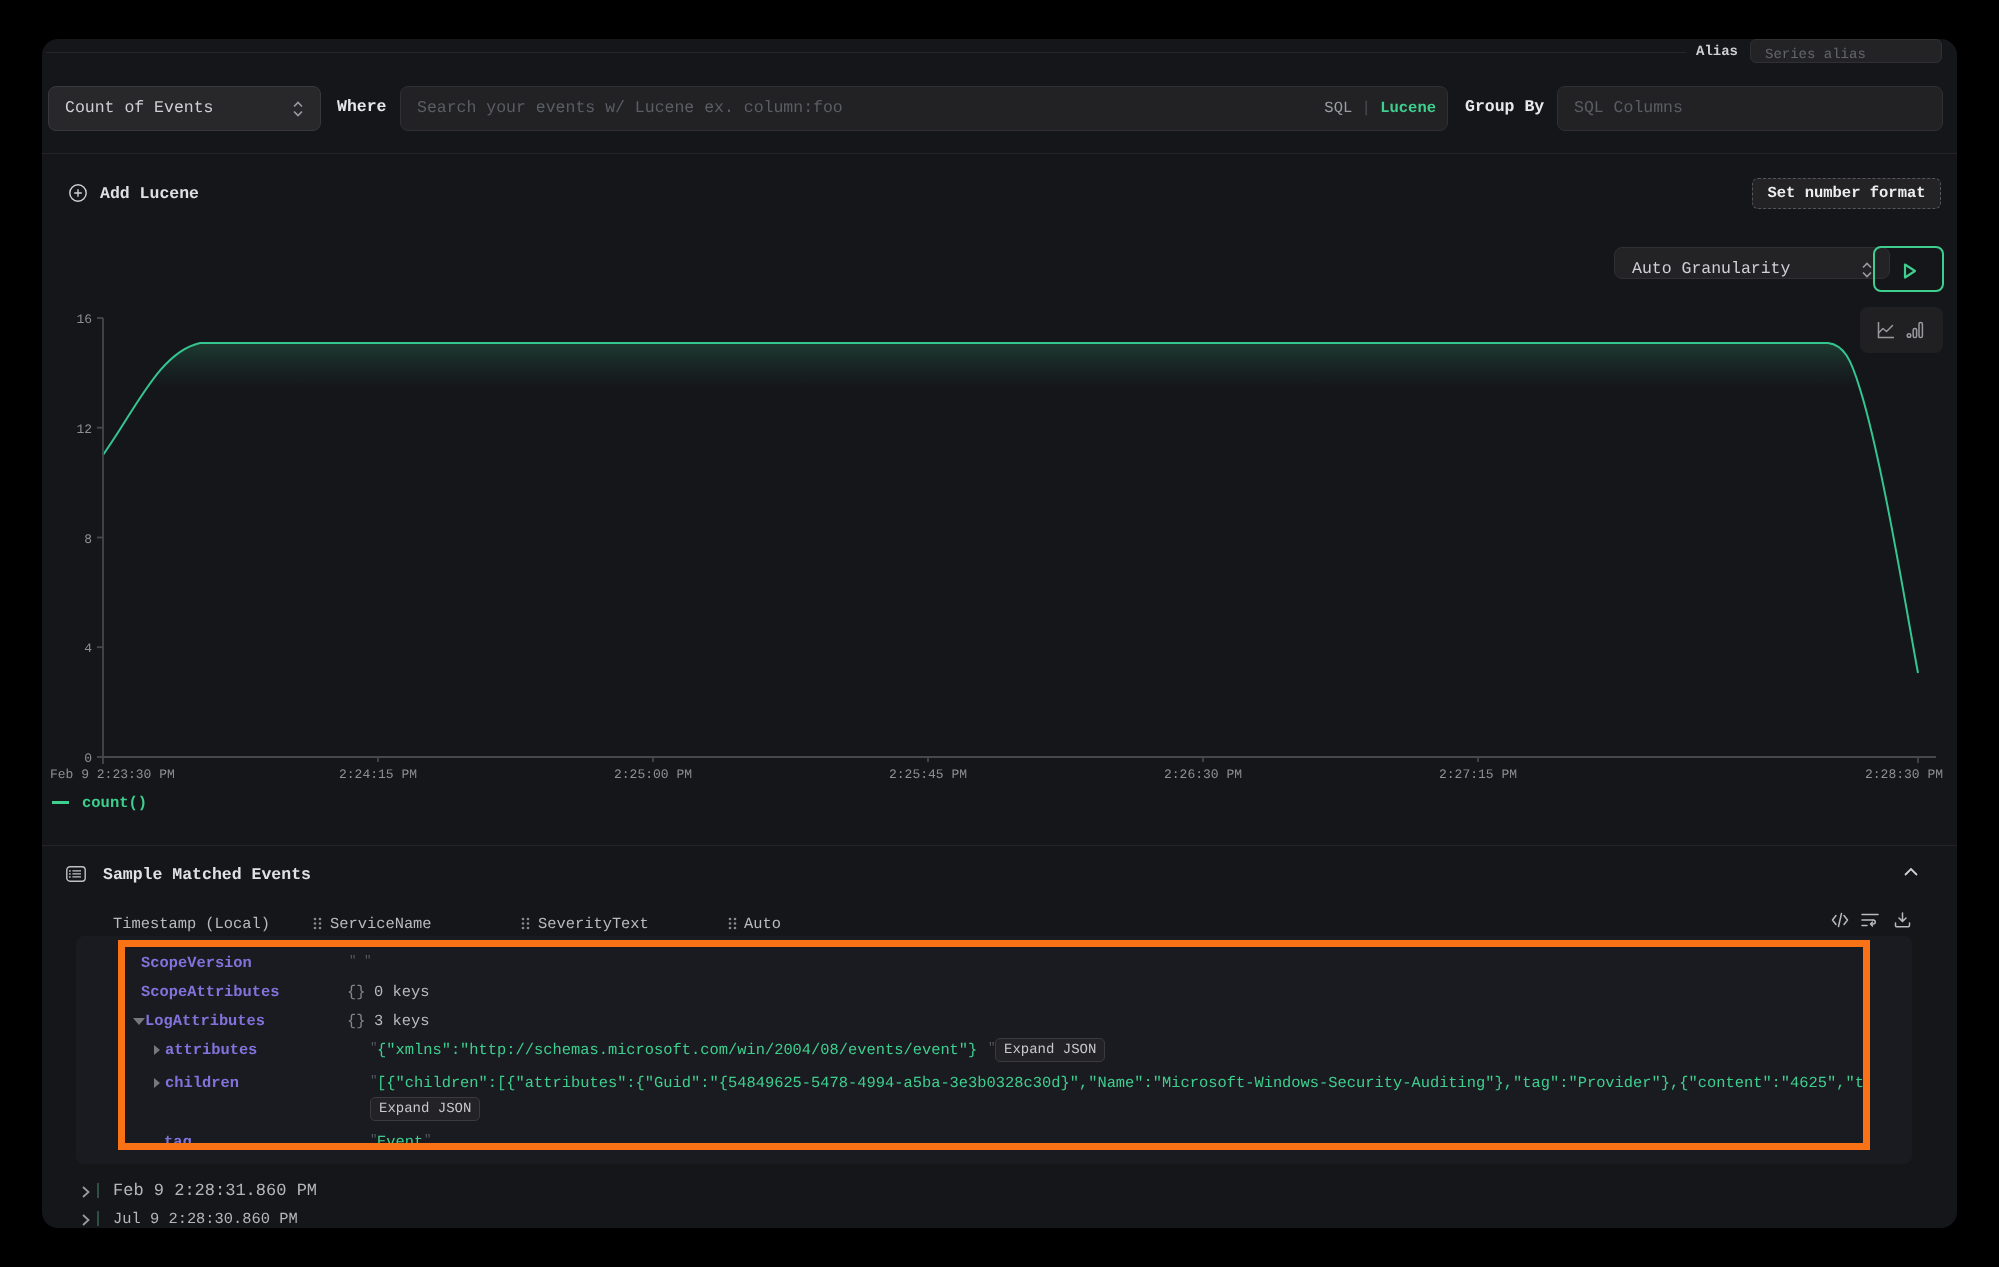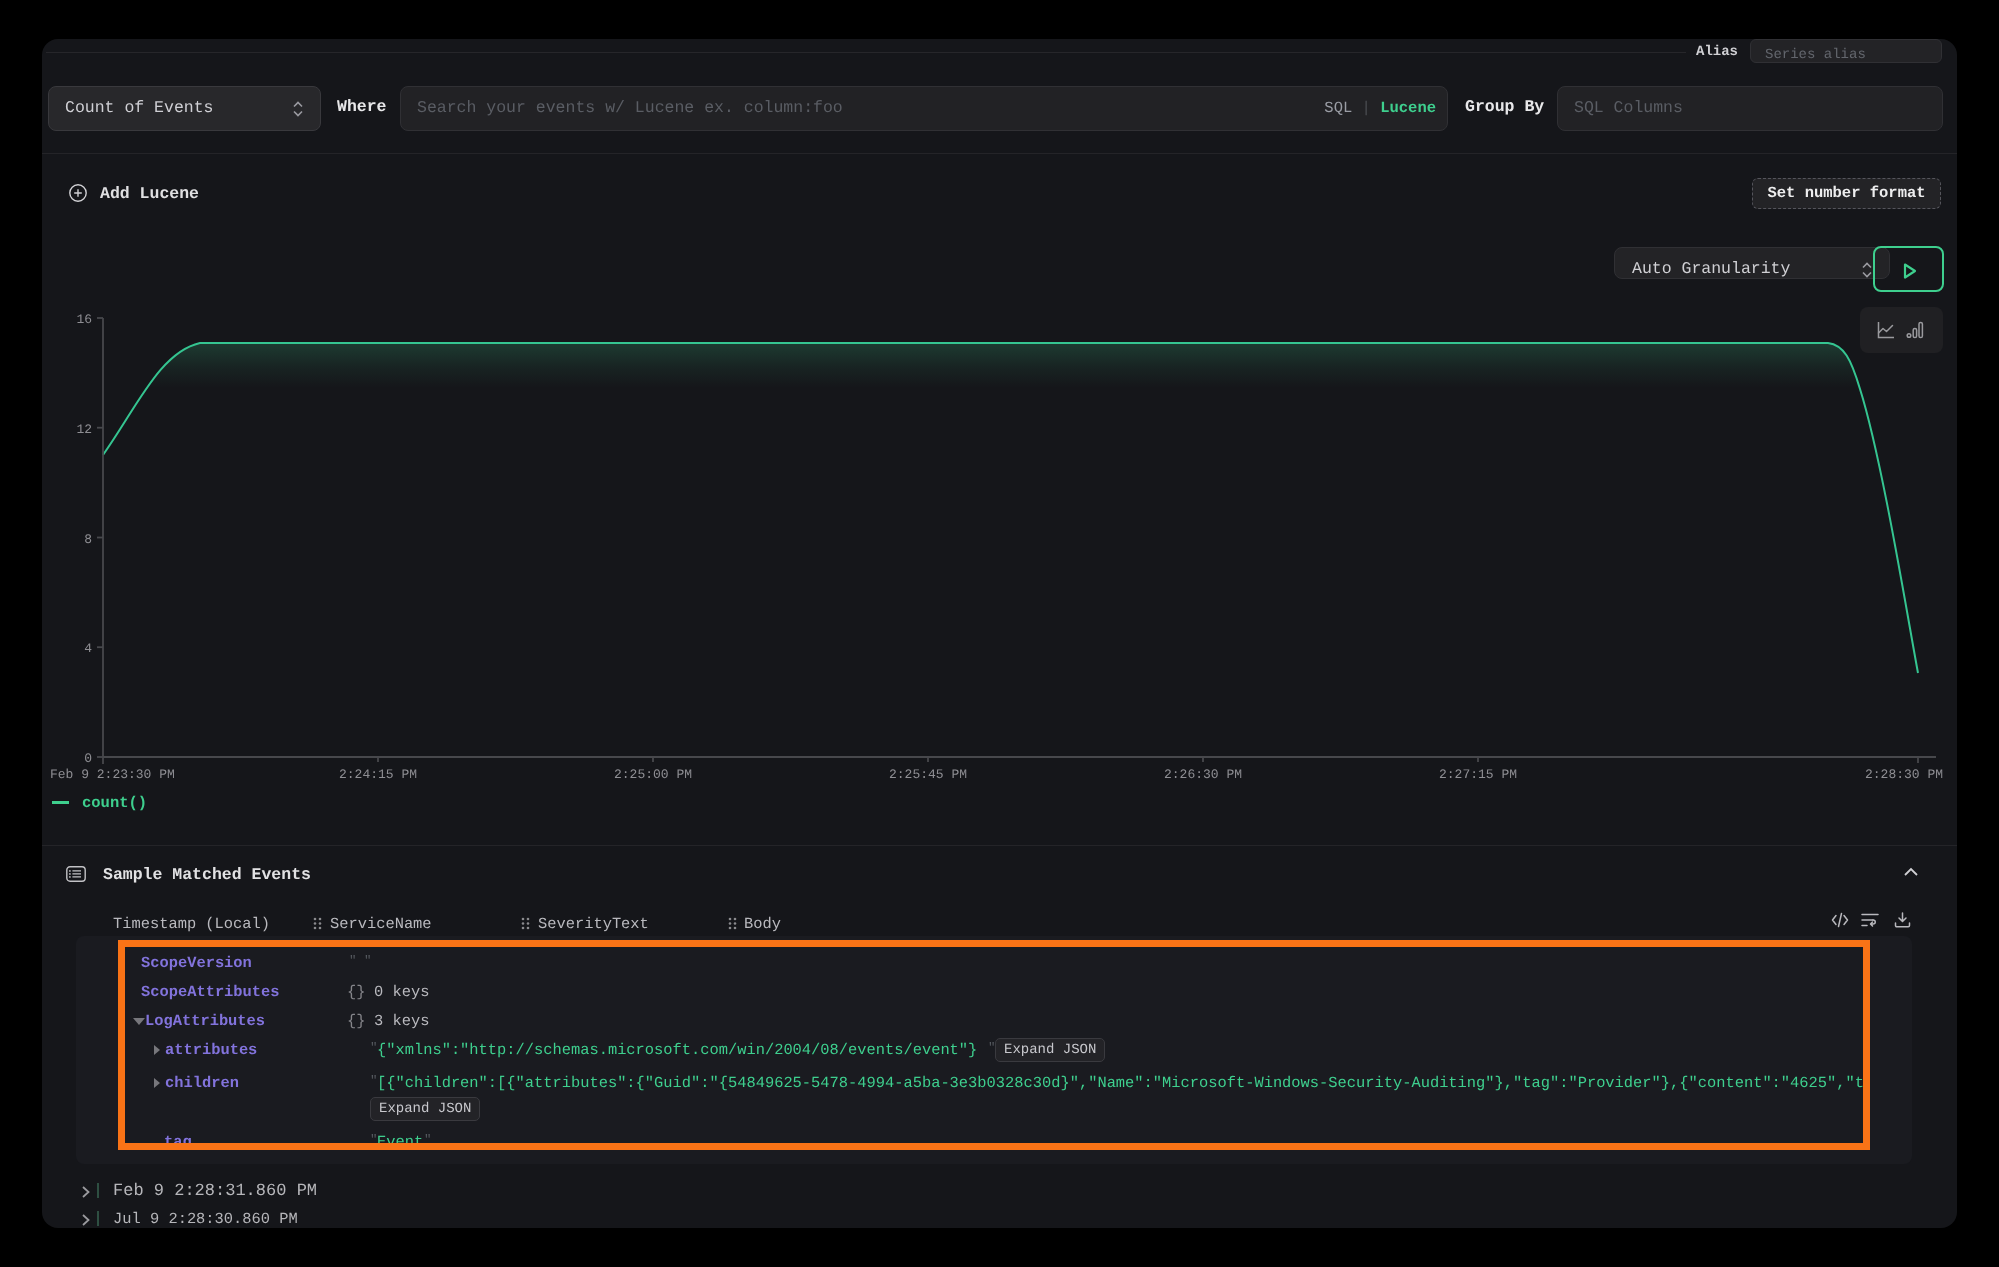--- a/index.html
+++ b/index.html
@@ -153,21 +153,21 @@
     </svg>
   <div class="abs" style="left:496px; top:876px; font-size:15.4px; color:#b9b9be;">SeverityText</div>
   <svg class="abs dots" style="left:686px; top:878px;" width="9" height="13" viewBox="0 0 9 13" fill="#8a8a8e">
       <circle cx="2" cy="2" r="1.3"></circle>
       <circle cx="7" cy="2" r="1.3"></circle>
       <circle cx="2" cy="6.5" r="1.3"></circle>
       <circle cx="7" cy="6.5" r="1.3"></circle>
       <circle cx="2" cy="11" r="1.3"></circle>
       <circle cx="7" cy="11" r="1.3"></circle>
     </svg>
-  <div class="abs" style="left:702px; top:876px; font-size:15.4px; color:#b9b9be;">Body</div>
+  <div class="abs" style="left:702px; top:876px; font-size:15.4px; color:#b9b9be;">Auto</div>
 
   <svg class="abs" style="left:1789px; top:873px;" width="18" height="16" viewBox="0 0 18 16" fill="none" stroke="#b9b9be" stroke-width="1.5" stroke-linecap="round" stroke-linejoin="round">
       <path d="M5 3.5 L1.5 8 L5 12.5 M13 3.5 L16.5 8 L13 12.5 M10.5 1.5 L7.5 14.5"></path>
     </svg>
   <svg class="abs" style="left:1819px; top:873px;" width="18" height="16" viewBox="0 0 18 16" fill="none" stroke="#b9b9be" stroke-width="1.5" stroke-linecap="round" stroke-linejoin="round">
       <path d="M1 2.5 H17 M1 8 H12 M1 13.5 H6"></path>
       <path d="M12 8 C15 8 15 12 12 12 H10 M11.5 10 L9.5 12 L11.5 14"></path>
     </svg>
   <svg class="abs" style="left:1852px; top:873px;" width="17" height="16" viewBox="0 0 17 16" fill="none" stroke="#b9b9be" stroke-width="1.5" stroke-linecap="round" stroke-linejoin="round">
       <path d="M8.5 1 V9 M5 6 L8.5 9.5 L12 6"></path>

